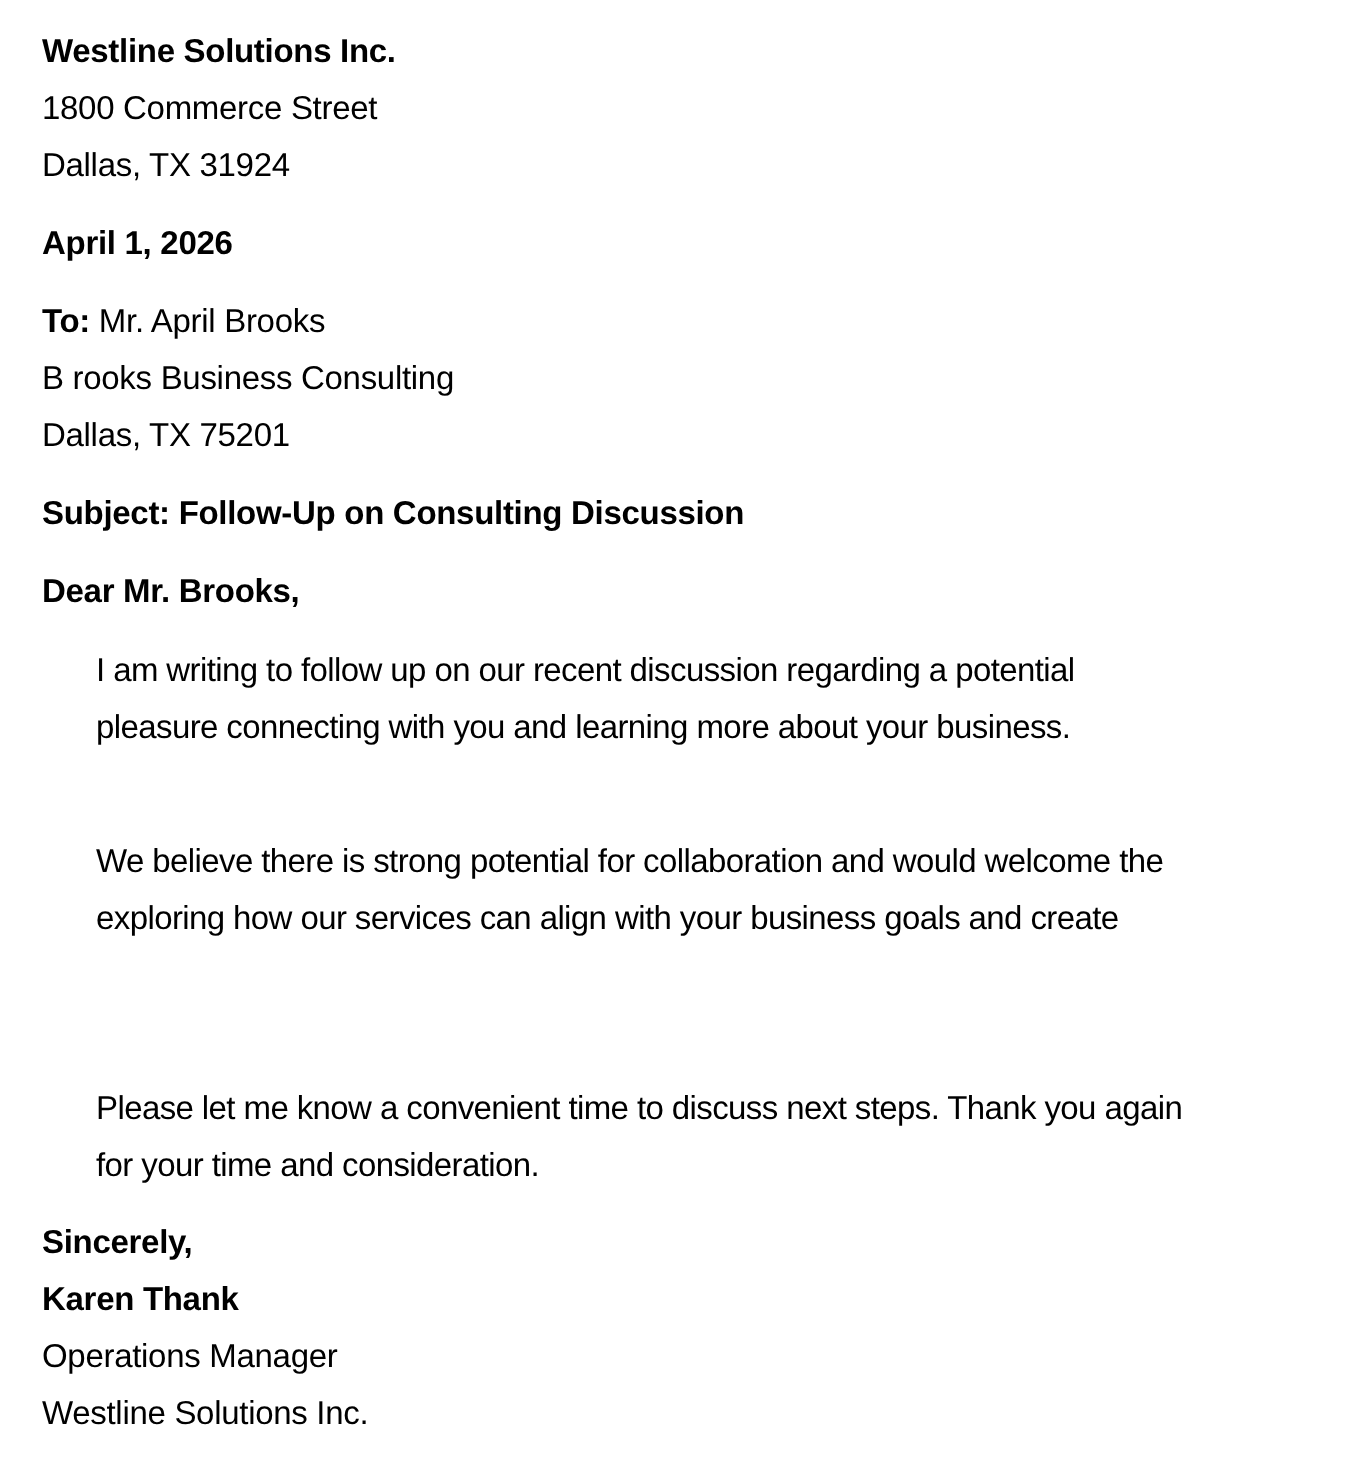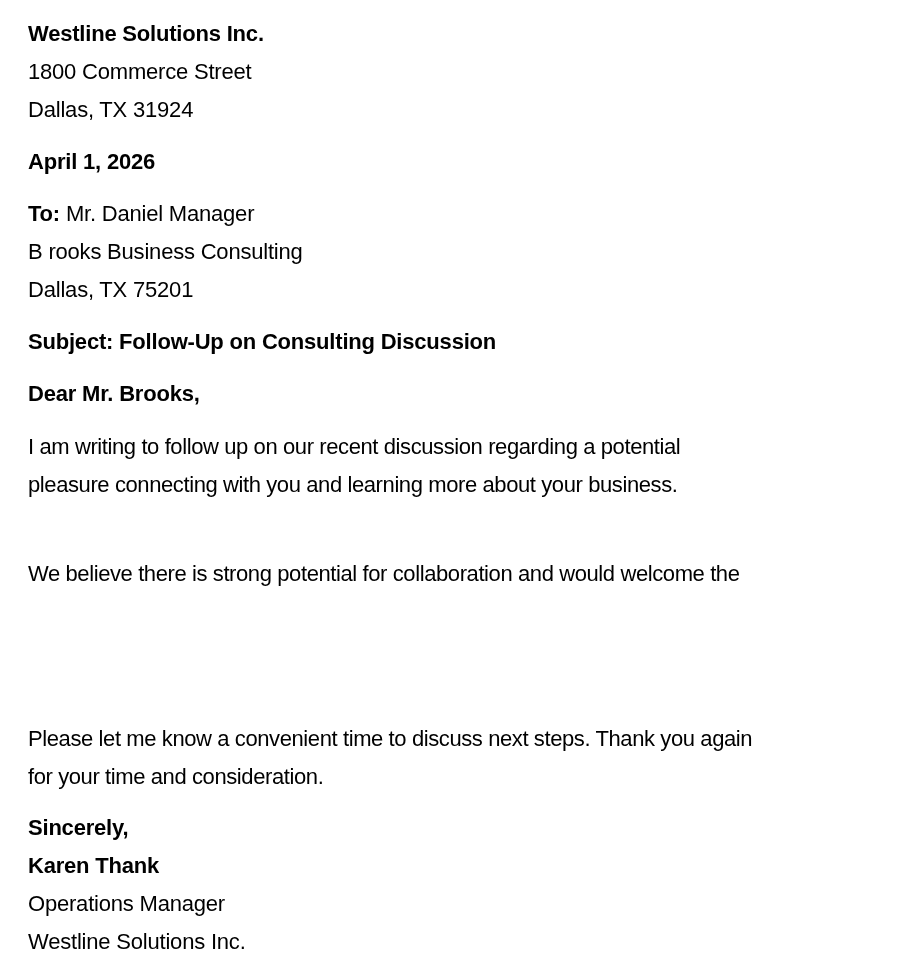--- a/index.html
+++ b/index.html
@@ -35,50 +35,52 @@
       position: absolute;
       left: 0;
       width: 850px;
     }
     .para .pl {
       display: block;
       white-space: nowrap;
       line-height: 28px;
       height: 37.5px;
       letter-spacing: -0.4px;
+      margin-left: 36px;
     }
   </style>
 </head>
 <body>
 
 <div class="letter">
 
   <div class="line b" style="top:20px">Westline Solutions Inc.</div>
   <div class="line" style="top:58px">1800 Commerce Street</div>
   <div class="line" style="top:96px">Dallas, TX 31924</div>
 
   <div class="line b" style="top:148px">April 1, 2026</div>
 
   <div class="line" style="top:200px">
-    <span class="b">To:</span><span> Mr. Daniel Manager</span>
+    <span class="b">To:</span><span> Mr. April Brooks</span>
   </div>
   <div class="line" style="top:238px">B rooks Business Consulting</div>
   <div class="line" style="top:276px">Dallas, TX 75201</div>
 
   <div class="line b" style="top:328px">Subject: Follow-Up on Consulting Discussion</div>
 
   <div class="line b" style="top:380px">Dear Mr. Brooks,</div>
 
   <div class="para" style="top:433px">
     <span class="pl">I am writing to follow up on our recent discussion regarding a potential</span>
     <span class="pl">pleasure connecting with you and learning more about your business.</span>
   </div>
 
   <div class="para" style="top:560px">
     <span class="pl">We believe there is strong potential for collaboration and would welcome the</span>
+    <span class="pl">exploring how our services can align with your business goals and create</span>
   </div>
 
   <div class="para" style="top:725px">
     <span class="pl">Please let me know a convenient time to discuss next steps. Thank you again</span>
     <span class="pl">for your time and consideration.</span>
   </div>
 
   <div class="line b" style="top:814px">Sincerely,</div>
   <div class="line b" style="top:852px">Karen Thank</div>
   <div class="line" style="top:890px">Operations Manager</div>

